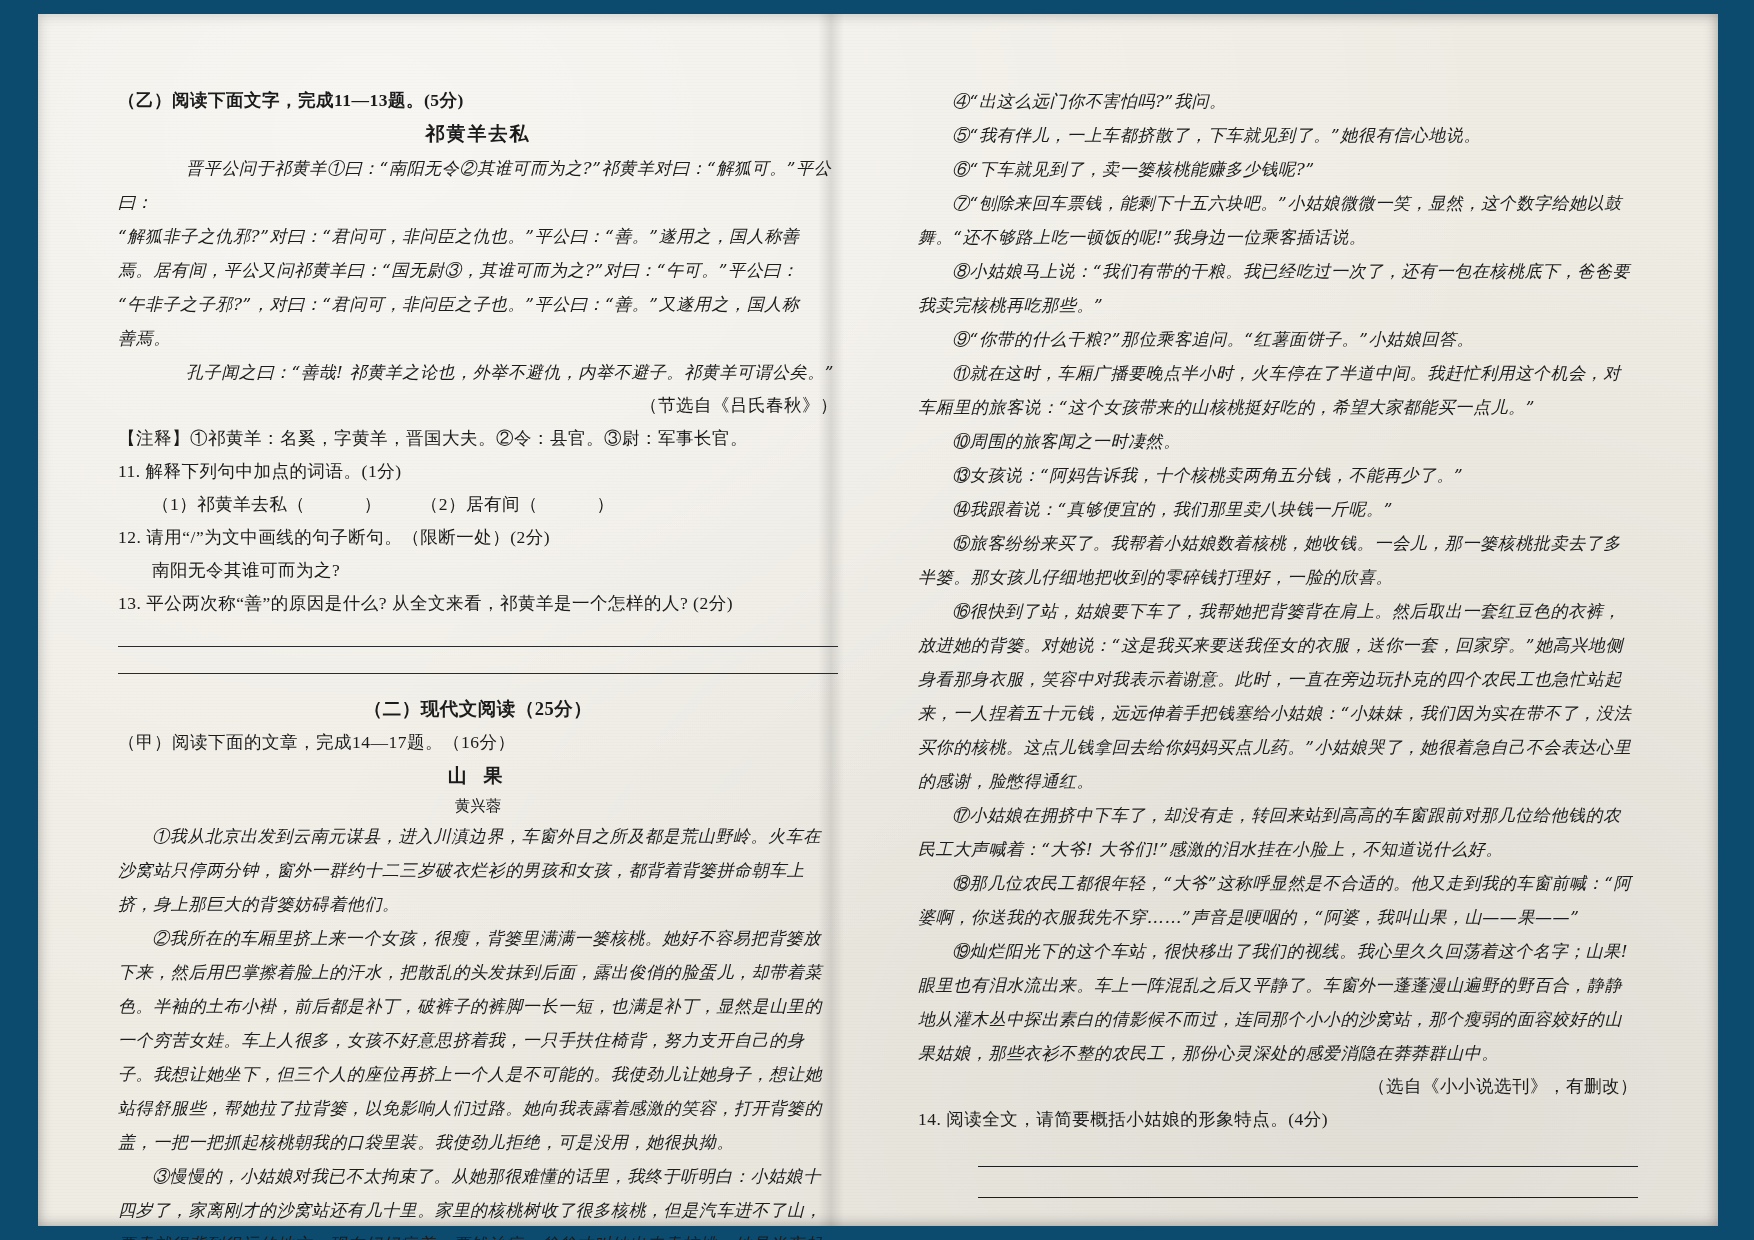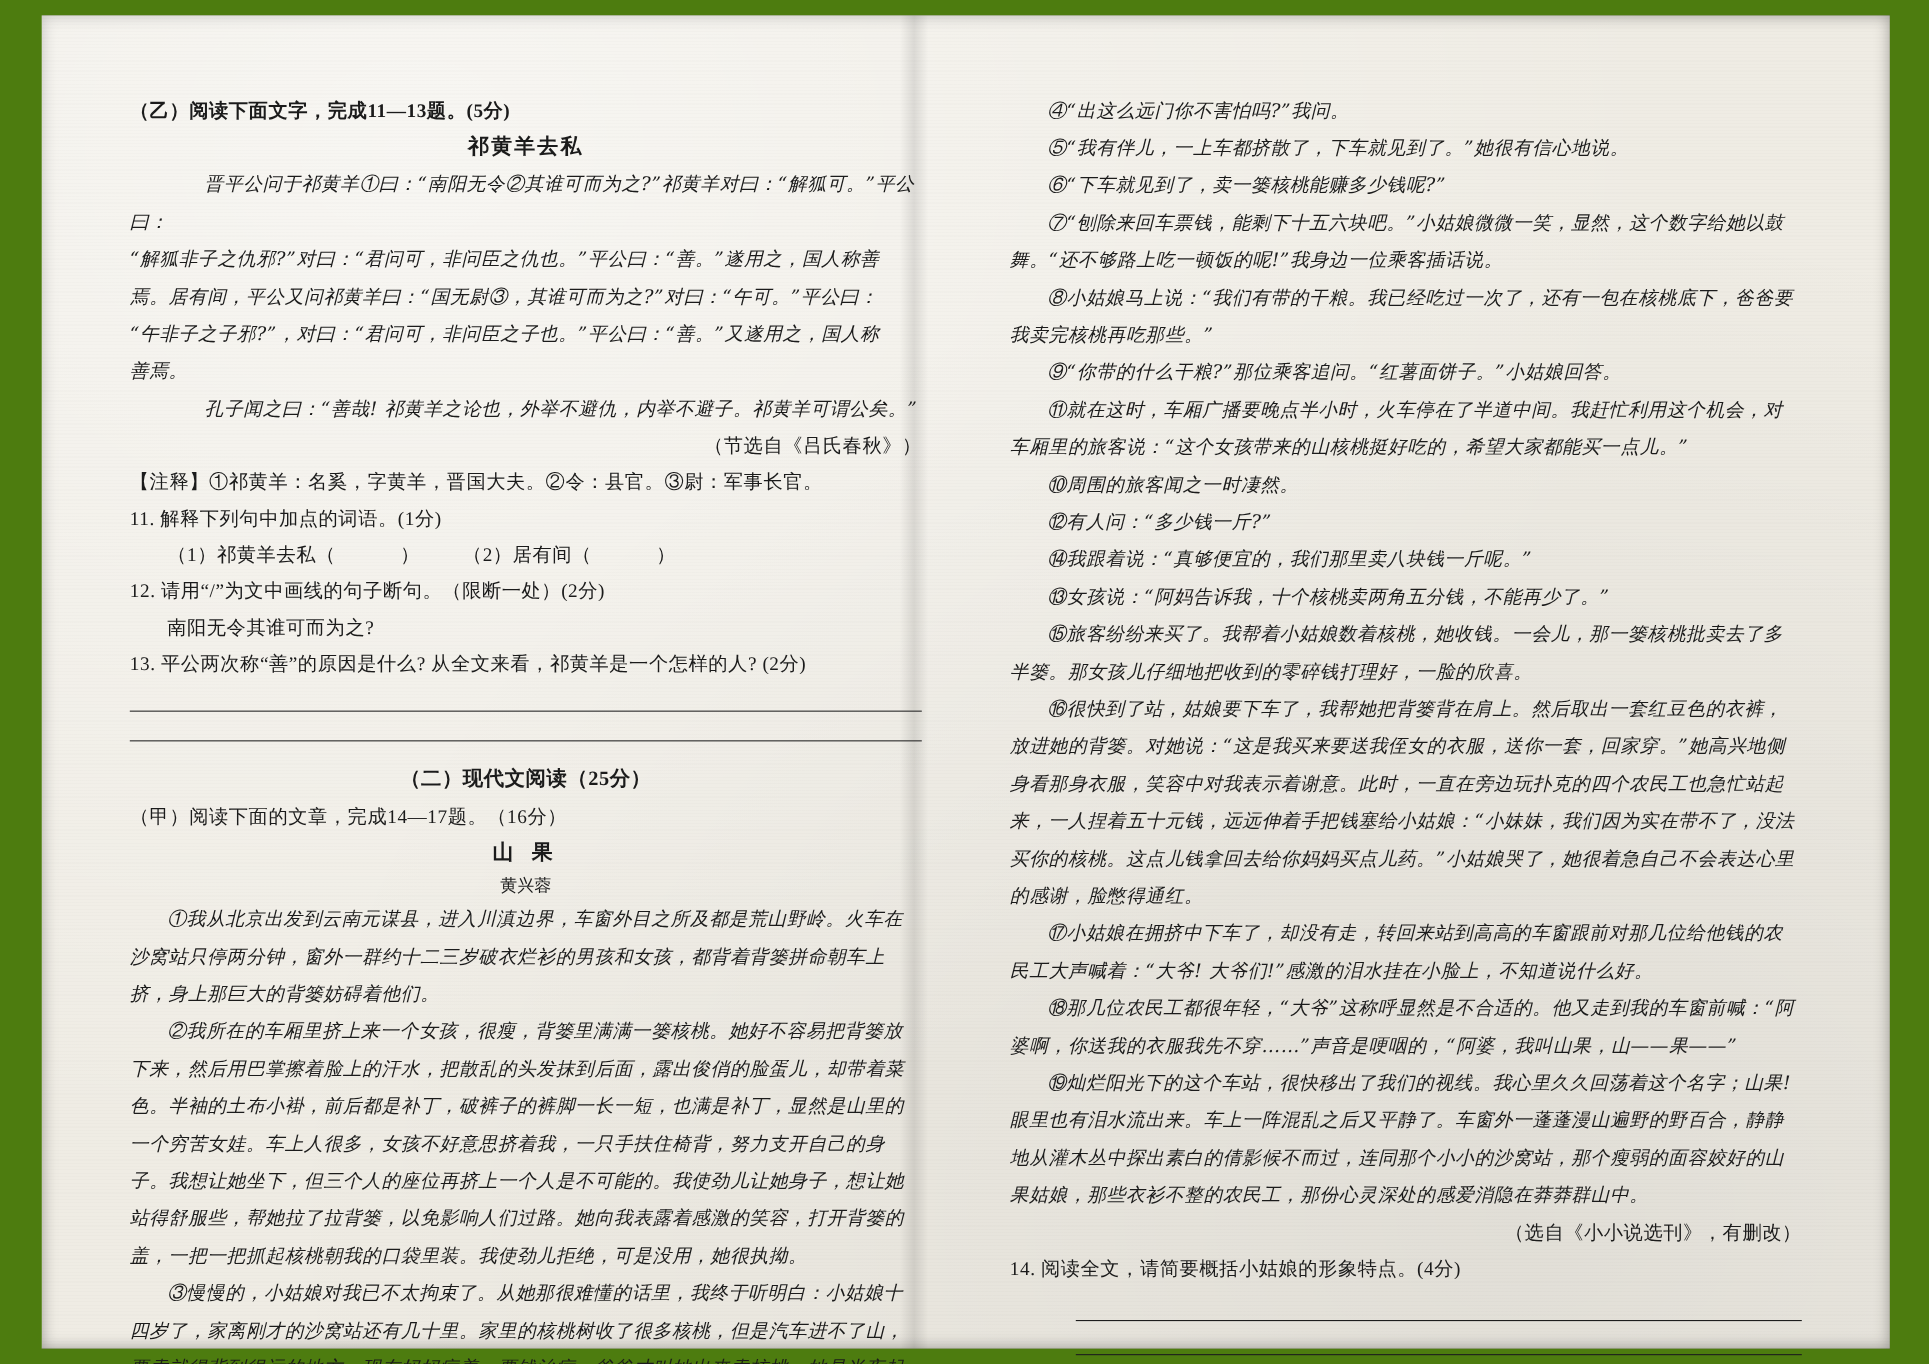--- a/index.html
+++ b/index.html
@@ -4,21 +4,21 @@
 <style>
   html, body {
     margin: 0;
     padding: 0;
     background: #b9b6ae;
   }
   .page {
     position: relative;
     width: 1754px;
     height: 1240px;
-    background: #4d7c0f;
+    background: #0c4a6e;
     overflow: hidden;
     font-family: "Liberation Serif", serif;
   }
   
   .sheet {
     position: absolute;
     left: 38px;
     top: 14px;
     width: 1680px;
     height: 1212px;
@@ -153,23 +153,22 @@
 
     <div class="col col-right">
       <div class="ln hand ind1">④“出这么远门你不害怕吗?”我问。</div>
       <div class="ln hand ind1">⑤“我有伴儿，一上车都挤散了，下车就见到了。”她很有信心地说。</div>
       <div class="ln hand ind1">⑥“下车就见到了，卖一篓核桃能赚多少钱呢?”</div>
       <div class="ln hand ind1">⑦“刨除来回车票钱，能剩下十五六块吧。”小姑娘微微一笑，显然，这个数字给她以鼓舞。“还不够路上吃一顿饭的呢!”我身边一位乘客插话说。</div>
       <div class="ln hand ind1">⑧小姑娘马上说：“我们有带的干粮。我已经吃过一次了，还有一包在核桃底下，爸爸要我卖完核桃再吃那些。”</div>
       <div class="ln hand ind1">⑨“你带的什么干粮?”那位乘客追问。“红薯面饼子。”小姑娘回答。</div>
       <div class="ln hand ind1">⑪就在这时，车厢广播要晚点半小时，火车停在了半道中间。我赶忙利用这个机会，对车厢里的旅客说：“这个女孩带来的山核桃挺好吃的，希望大家都能买一点儿。”</div>
       <div class="ln hand ind1">⑩周围的旅客闻之一时凄然。</div>
-      <div class="ln hand ind1">⑫有人问：“多少钱一斤?”</div>
+      <div class="ln hand ind1">⑬女孩说：“阿妈告诉我，十个核桃卖两角五分钱，不能再少了。”</div>
       <div class="ln hand ind1">⑭我跟着说：“真够便宜的，我们那里卖八块钱一斤呢。”</div>
-      <div class="ln hand ind1">⑬女孩说：“阿妈告诉我，十个核桃卖两角五分钱，不能再少了。”</div>
       <div class="ln hand ind1">⑮旅客纷纷来买了。我帮着小姑娘数着核桃，她收钱。一会儿，那一篓核桃批卖去了多半篓。那女孩儿仔细地把收到的零碎钱打理好，一脸的欣喜。</div>
       <div class="ln hand ind1">⑯很快到了站，姑娘要下车了，我帮她把背篓背在肩上。然后取出一套红豆色的衣裤，放进她的背篓。对她说：“这是我买来要送我侄女的衣服，送你一套，回家穿。”她高兴地侧身看那身衣服，笑容中对我表示着谢意。此时，一直在旁边玩扑克的四个农民工也急忙站起来，一人捏着五十元钱，远远伸着手把钱塞给小姑娘：“小妹妹，我们因为实在带不了，没法买你的核桃。这点儿钱拿回去给你妈妈买点儿药。”小姑娘哭了，她很着急自己不会表达心里的感谢，脸憋得通红。</div>
       <div class="ln hand ind1">⑰小姑娘在拥挤中下车了，却没有走，转回来站到高高的车窗跟前对那几位给他钱的农民工大声喊着：“大爷! 大爷们!”感激的泪水挂在小脸上，不知道说什么好。</div>
       <div class="ln hand ind1">⑱那几位农民工都很年轻，“大爷”这称呼显然是不合适的。他又走到我的车窗前喊：“阿婆啊，你送我的衣服我先不穿……”声音是哽咽的，“阿婆，我叫山果，山——果——”</div>
       <div class="ln hand ind1">⑲灿烂阳光下的这个车站，很快移出了我们的视线。我心里久久回荡着这个名字；山果! 眼里也有泪水流出来。车上一阵混乱之后又平静了。车窗外一蓬蓬漫山遍野的野百合，静静地从灌木丛中探出素白的倩影候不而过，连同那个小小的沙窝站，那个瘦弱的面容姣好的山果姑娘，那些衣衫不整的农民工，那份心灵深处的感爱消隐在莽莽群山中。</div>
 
       <div class="ln right">（选自《小小说选刊》，有删改）</div>
 
       <div class="ln">14. 阅读全文，请简要概括小姑娘的形象特点。(4分)</div>
 

